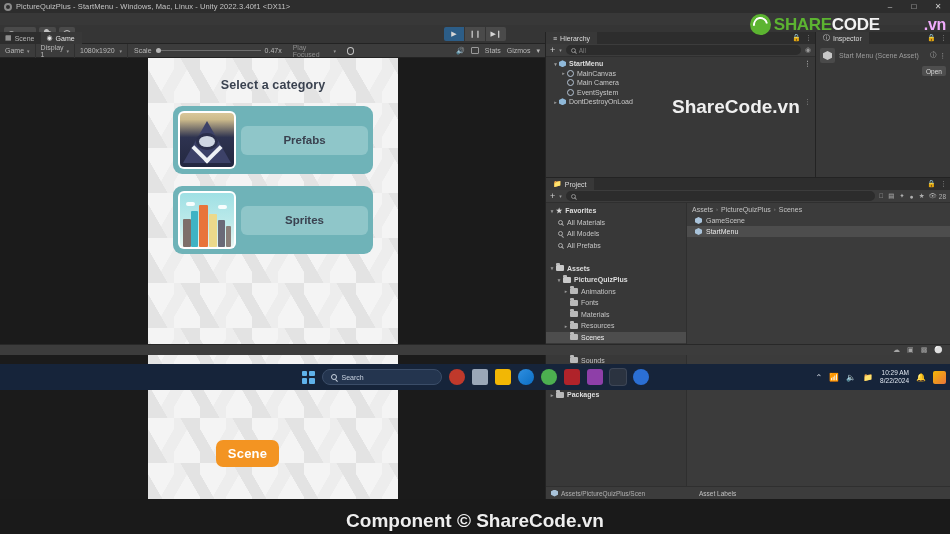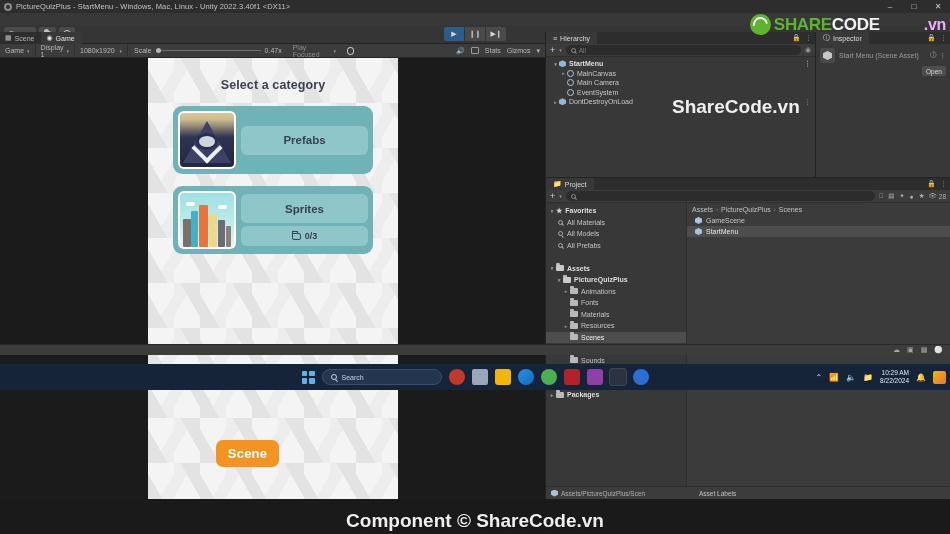--- a/index.html
+++ b/index.html
@@ -424,24 +424,20 @@
               <span class="bld c-b1"></span>
               <span class="bld c-b2"></span>
               <span class="bld c-b3"></span>
               <span class="bld c-b4"></span>
               <span class="bld c-b5"></span>
               <span class="bld c-b6"></span>
             </div>
           </div>
           <div class="cat-right">
             <div class="cat-name">Sprites</div>
-            <div class="cat-prog">
-              <span class="folder-ico"></span>
-              <span>0/3</span>
-            </div>
           </div>
         </div>
 
         <div class="back-btn">Scene</div>
       </div>
     </div>
   </div>
 
   <div class="hier">
     <div class="panel-tabrow">

